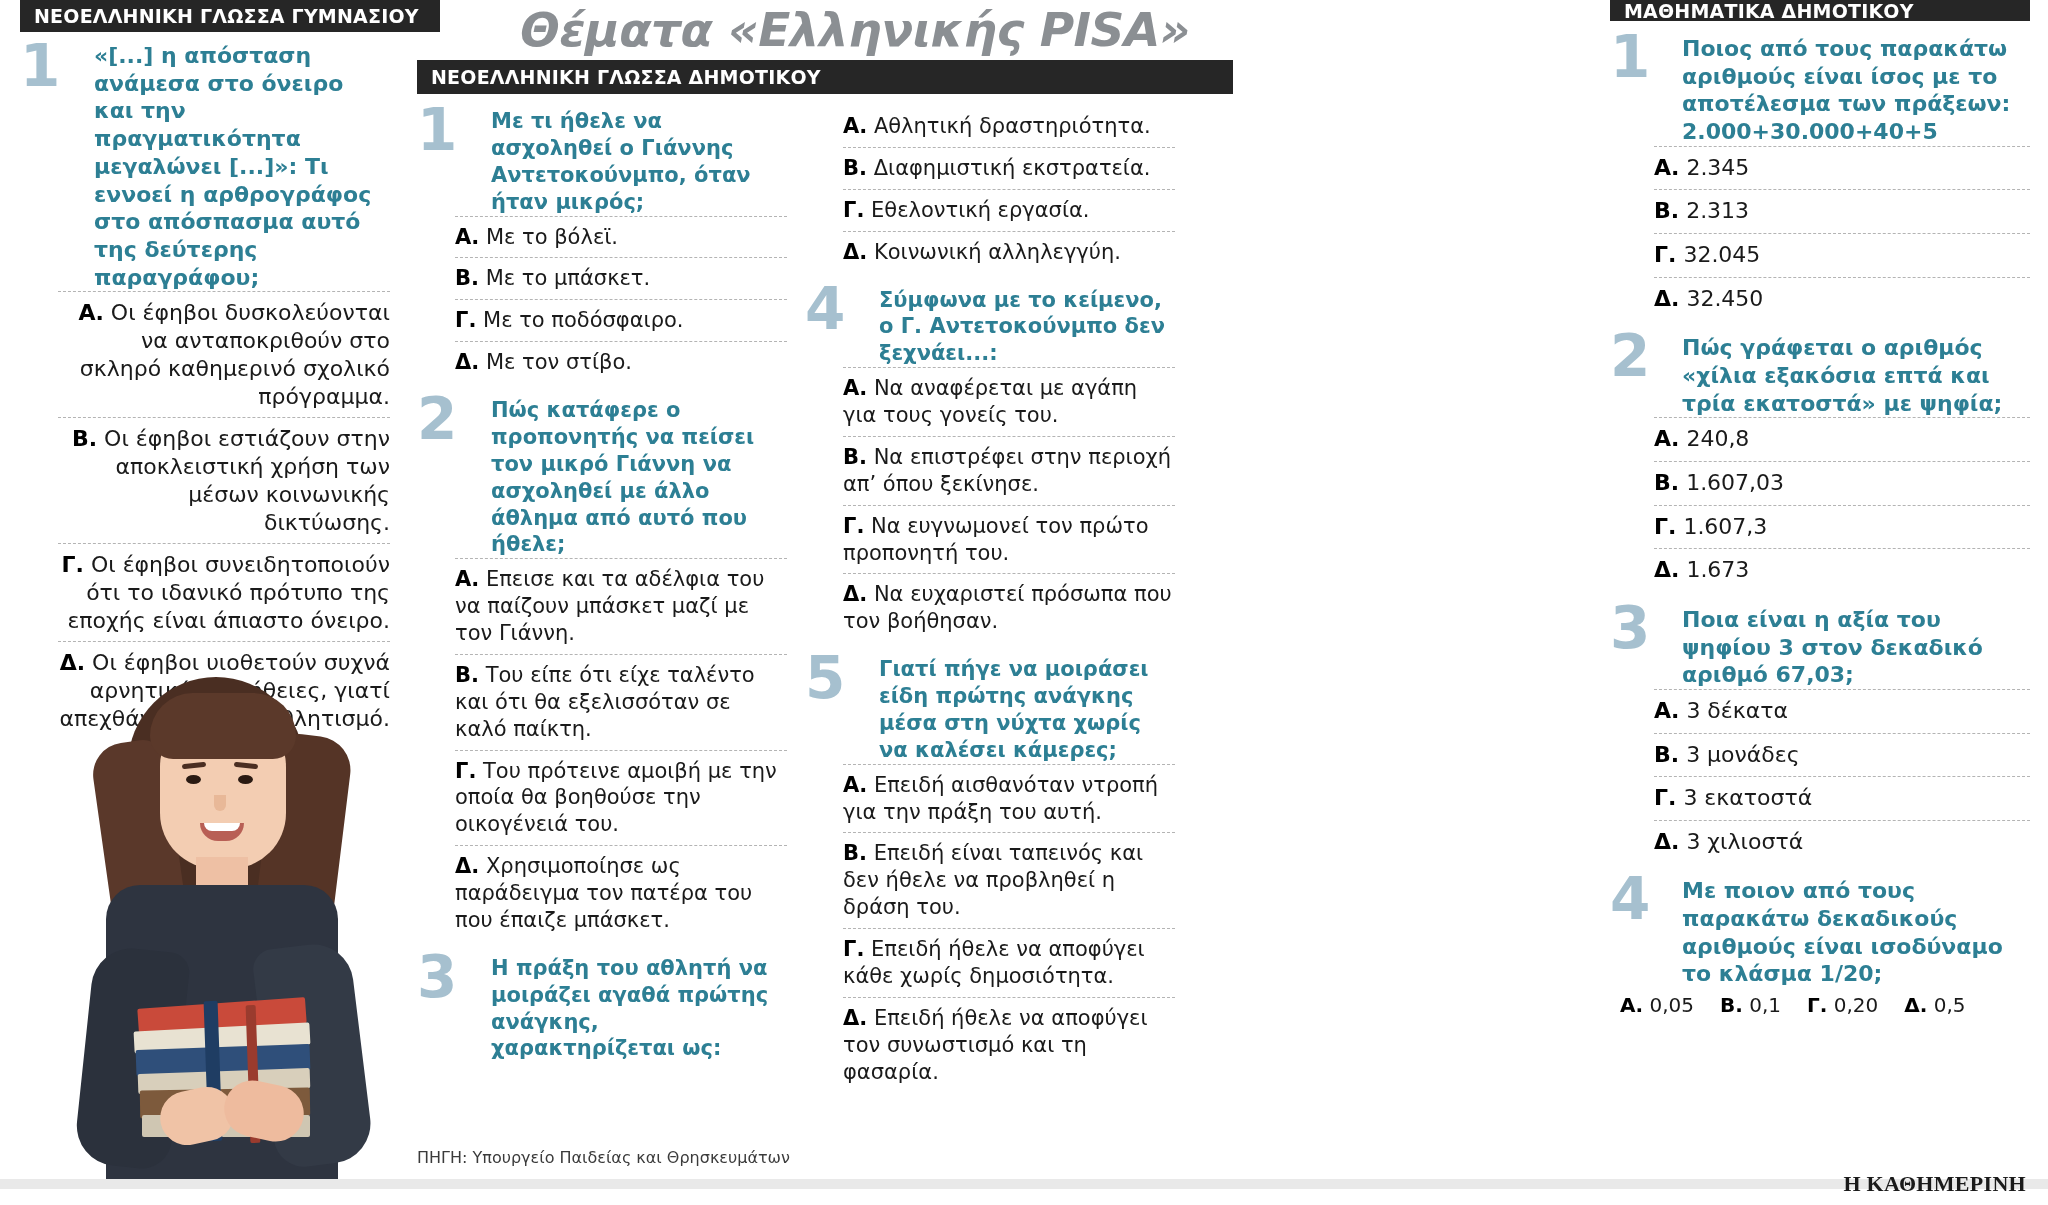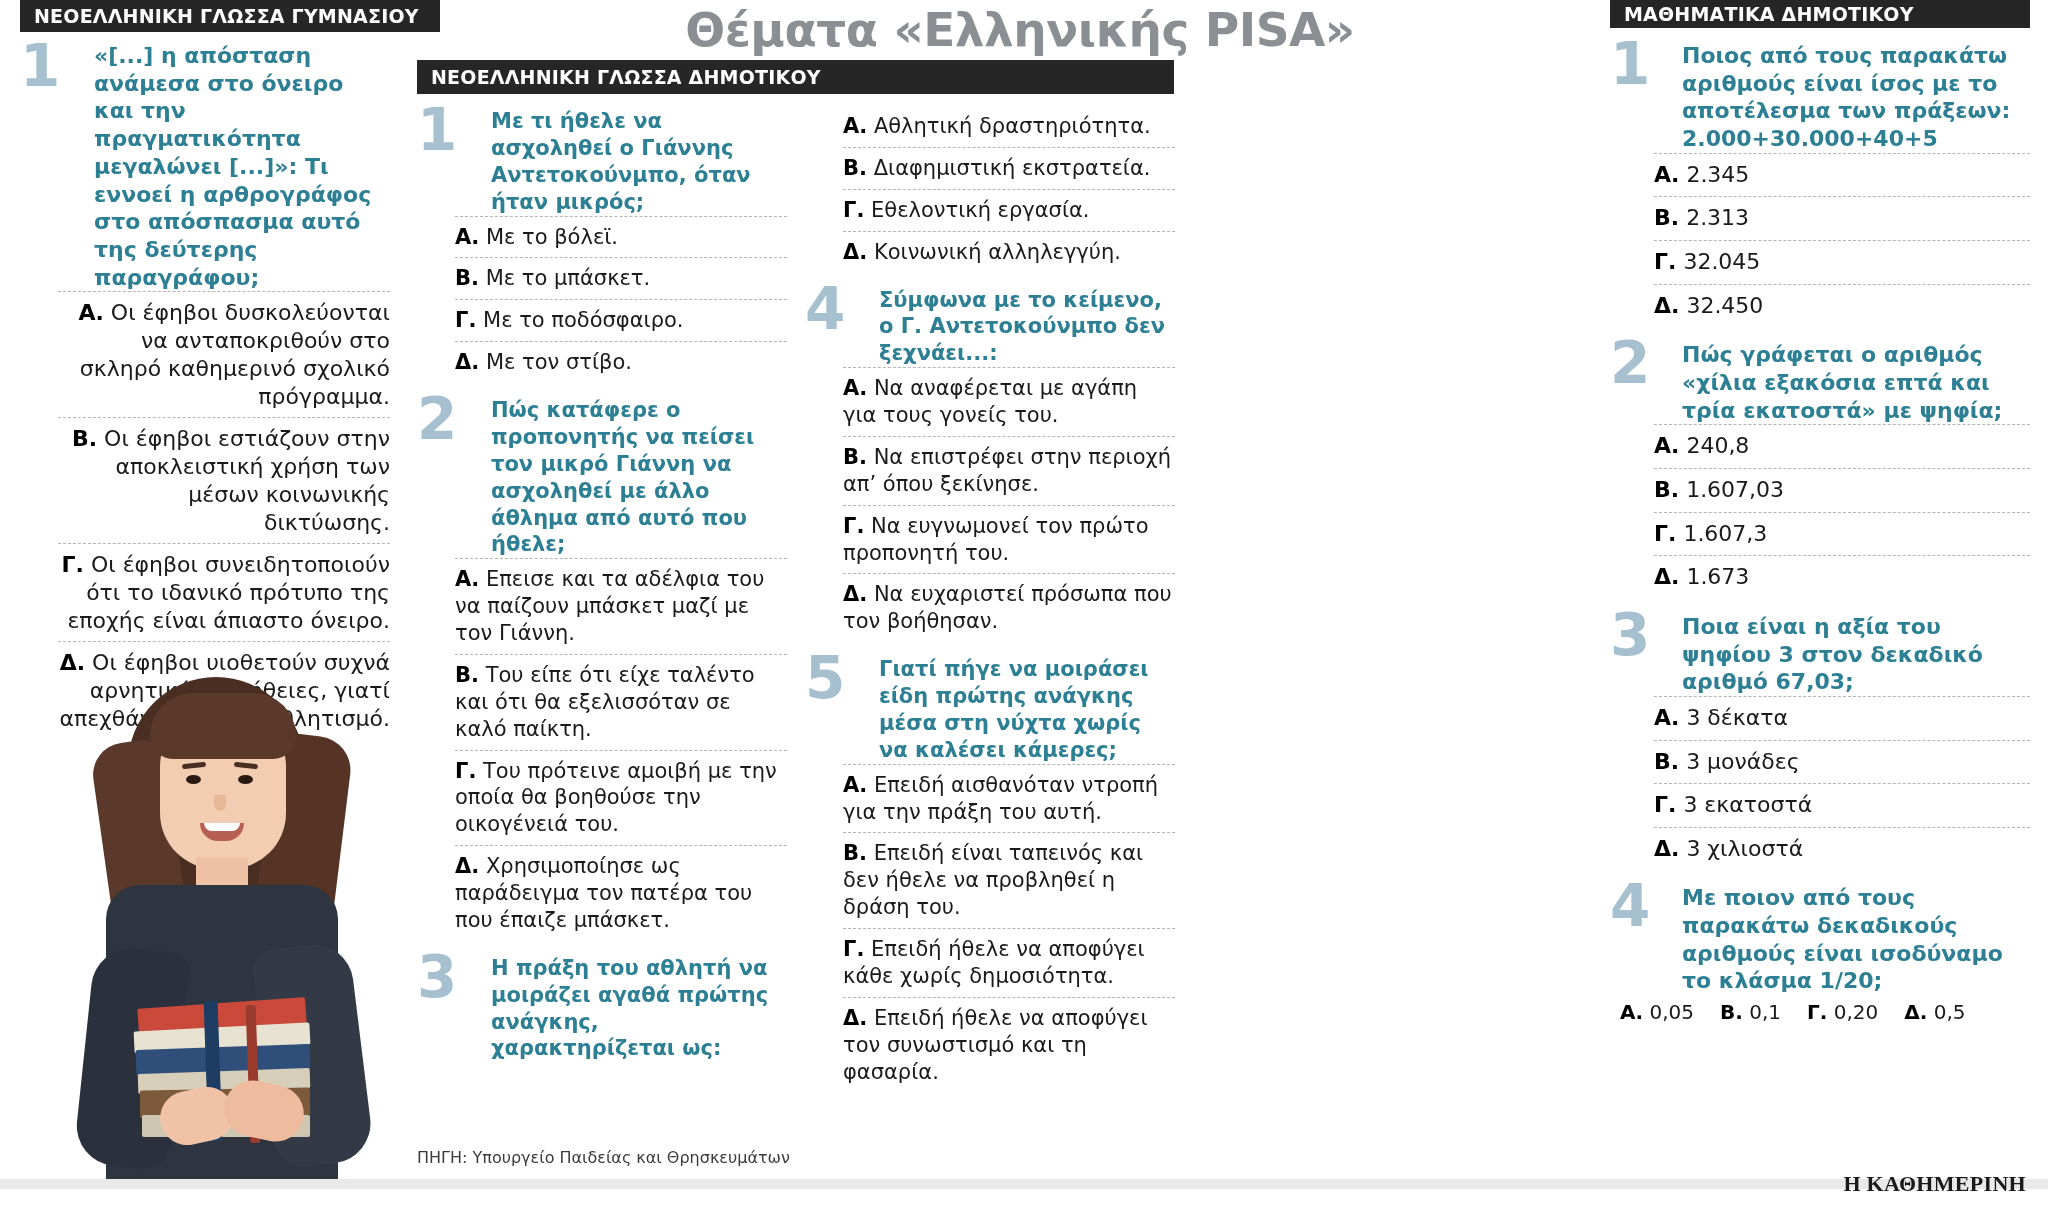--- a/index.html
+++ b/index.html
@@ -19,26 +19,26 @@
     letter-spacing:.2px;
     display:flex;align-items:center;
     padding:0 14px;
     box-sizing:border-box;
   }
 
   
   .main-title{
     position:absolute;
     left:520px;top:2px;width:1000px;
-    text-align:center;
     font-size:47px;
     font-weight:bold;
     color:#8b8f93;
     letter-spacing:-0.5px;
     white-space:nowrap;
+    font-style:italic;
   }
 
   
   .q{display:flex;align-items:flex-start;}
   .q-num{
     color:#a6c0cf;
     font-weight:bold;
     line-height:.92;
     flex:0 0 auto;
     text-align:center;
@@ -58,38 +58,38 @@
   
   .col-left{position:absolute;left:20px;top:0;width:370px;}
   .col-left .sec-bar{height:32px;font-size:19px;width:420px;}
   .col-left .q{margin-top:10px;}
   .col-left .q-num{font-size:58px;width:34px;margin-right:4px;margin-top:-2px;}
   .col-left .q-text{font-size:22px;line-height:1.26;}
   .col-left .opt{font-size:22px;line-height:1.26;padding:7px 0 7px 0;margin-left:38px;text-align:right;}
 
   
   .mid{position:absolute;left:417px;top:60px;width:770px;}
-  .mid .sec-bar{height:34px;font-size:19px;width:757px;}
+  .mid .sec-bar{height:34px;font-size:19px;width:816px;}
   .mid-cols{display:flex;margin-top:12px;}
   .mid-col{width:370px;}
   .mid-col.c2{margin-left:18px;}
   .mid .q{margin-top:14px;}
   .mid .q:first-child{margin-top:2px;}
   .mid .q-num{font-size:58px;width:32px;margin-right:6px;margin-top:-4px;}
   .mid .q-text{font-size:21px;line-height:1.28;}
   .mid .opt{font-size:21px;line-height:1.28;padding:7px 0;margin-left:38px;}
 
   .source{
     position:absolute;left:417px;top:1148px;
     font-size:16px;color:#3b3b3b;
   }
 
   
   .col-right{position:absolute;left:1610px;top:0;width:420px;}
-  .col-right .sec-bar{height:28px;font-size:19px;width:420px;}
+  .col-right .sec-bar{height:21px;font-size:19px;width:420px;}
   .col-right .q{margin-top:14px;}
   .col-right .q-num{font-size:58px;width:30px;margin-right:6px;margin-top:-4px;}
   .col-right .q-text{font-size:22px;line-height:1.26;}
   .col-right .opt{font-size:22px;line-height:1.3;padding:7px 0;margin-left:44px;}
   .col-right .opt.inline-row{margin-left:10px;padding-top:4px;border-top:none;
      display:flex;gap:26px;font-size:20px;}
   .col-right .opt.inline-row span{white-space:nowrap;}
 
   
   .bottom-rule{

